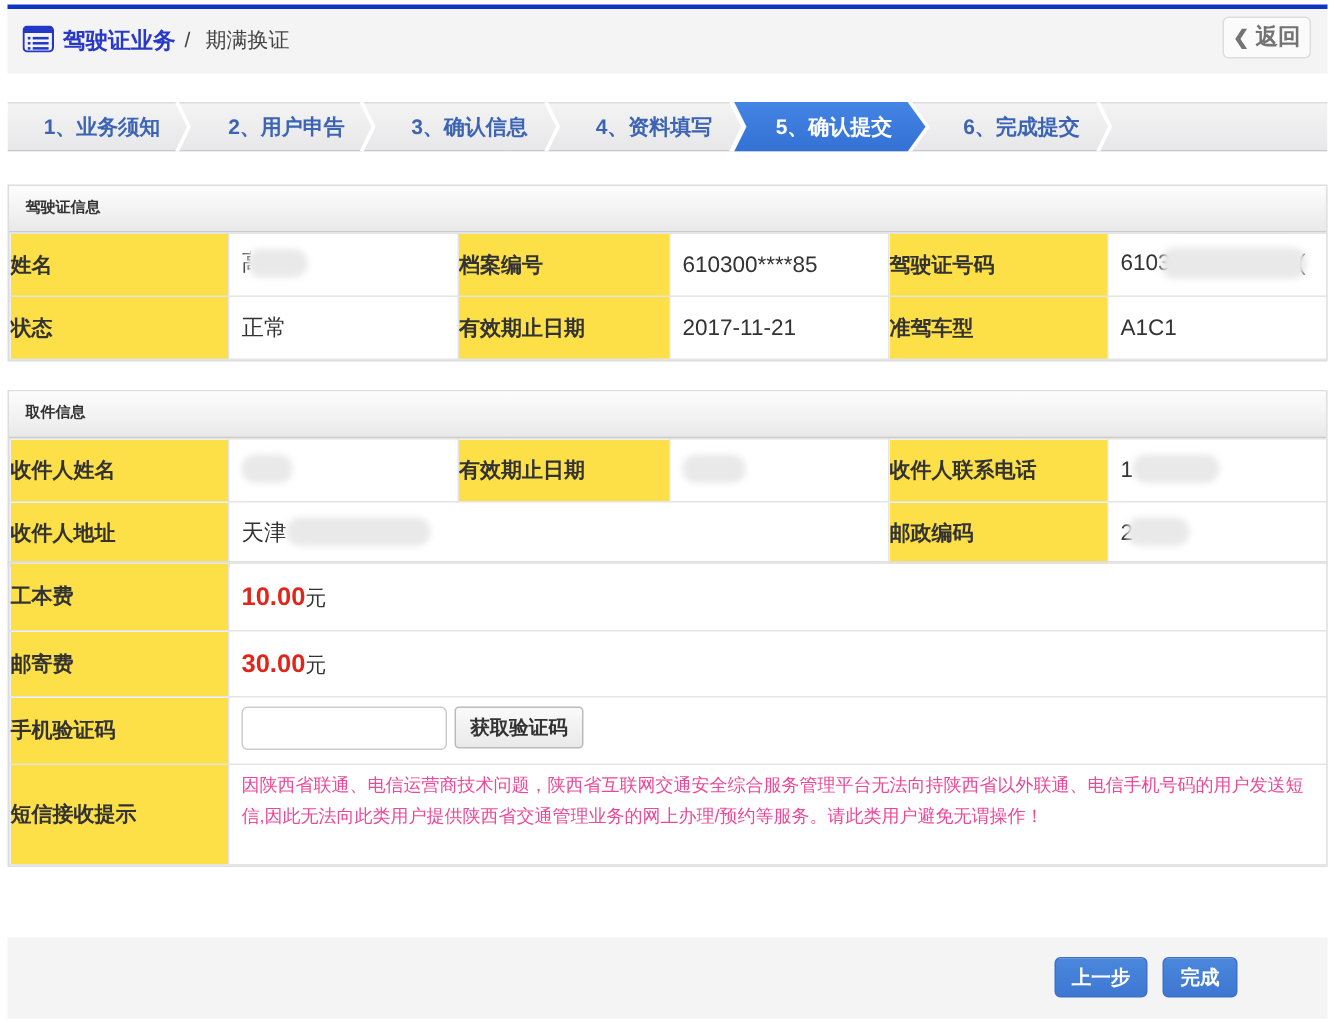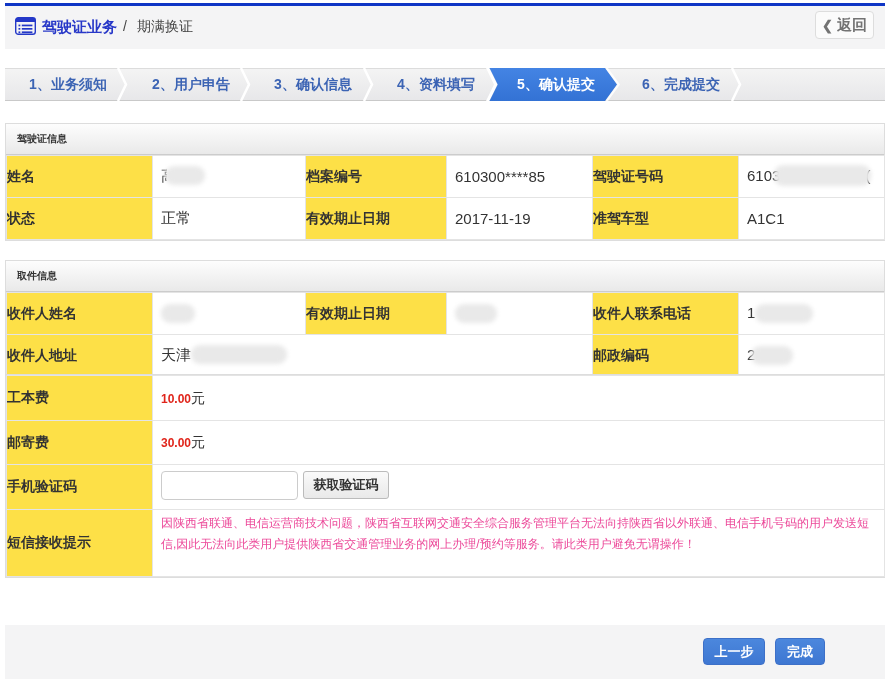--- a/index.html
+++ b/index.html
@@ -16,21 +16,21 @@
 #sec1 { top:120px; }
 #sec2 { top:246px;margin-top:11px; }
 #sec3 { top:371px; }
 .sec-h { height:30px; line-height:30px; padding-left:11px; background:linear-gradient(#fdfdfd,#e9e9e9); border-bottom:1px solid #ccc; font-weight:bold; color:#333; font-size:10px; }
 table { border-collapse:collapse; width:878px; table-layout:fixed; }
 td { border:1px solid #e4e4e4; font-size:14px; color:#333; height:41px; overflow:hidden; white-space:nowrap; }
 td.v { font-size:15px; }
 td.l { background:#fde047; font-weight:bold; text-align:left; padding-right:3px; }
 td.v { background:#fff; padding-left:8px; }
 .blob { display:inline-block; vertical-align:middle; background:#e9e9e9; border-radius:9px; filter:blur(2px); height:19px; margin-top:-3px; }
-.red-big { color:#e0251b; font-weight:bold; font-size:12px; }
+.red-big { color:#e0251b; font-weight:bold; font-size:17px; }
 .yuan { font-size:14px; color:#333; }
 #vcode { width:135px; height:27px; border:1px solid #ccc; border-radius:4px; vertical-align:middle; position:relative; top:-2px; }
 #getbtn { display:inline-block; vertical-align:middle; margin-left:5px; width:84px; height:26px; line-height:26px; text-align:center; background:linear-gradient(#fafafa,#e9e9e9); border:1px solid #bbb; border-radius:3px; font-size:13px; font-weight:bold; color:#333; position:relative; top:-2px; }
 td.v.notice { font-size:12px; line-height:21px; color:#ec4899; white-space:normal; font-weight:normal; }
 #footer { position:absolute; left:0; top:622px; width:880px; height:54px; background:#f4f4f5; }
 .bluebtn { position:absolute; top:13px; height:25px; background:linear-gradient(#4b87dd,#3e77d2); border:1px solid #3d70c8; border-radius:4px; color:#fff; font-size:13px; font-weight:bold; text-align:center; line-height:25px; }
 #prevbtn { left:698px; width:60px; }
 #donebtn { left:770px; width:48px; }
 </style>
 </head>
@@ -100,21 +100,21 @@
         <td class="v"><span style="display:inline-block;width:6px;overflow:hidden;vertical-align:middle;margin-top:-2px;">高</span><span class="blob" style="width:40px; margin-left:-2px;"></span></td>
         <td class="l">档案编号</td>
         <td class="v">610300****85</td>
         <td class="l">驾驶证号码</td>
         <td class="v">6103<span class="blob" style="width:97px; margin-left:-6px; height:21px;"></span><span style="margin-left:-6px;">(</span></td>
       </tr>
       <tr>
         <td class="l">状态</td>
         <td class="v">正常</td>
         <td class="l">有效期止日期</td>
-        <td class="v">2017-11-19</td>
+        <td class="v">2017-11-21</td>
         <td class="l">准驾车型</td>
         <td class="v">A1C1</td>
       </tr>
     </tbody>
       </table>
   </div>
   <div class="sec" id="sec2">
     <div class="sec-h">取件信息</div>
     <table>
       <colgroup>

